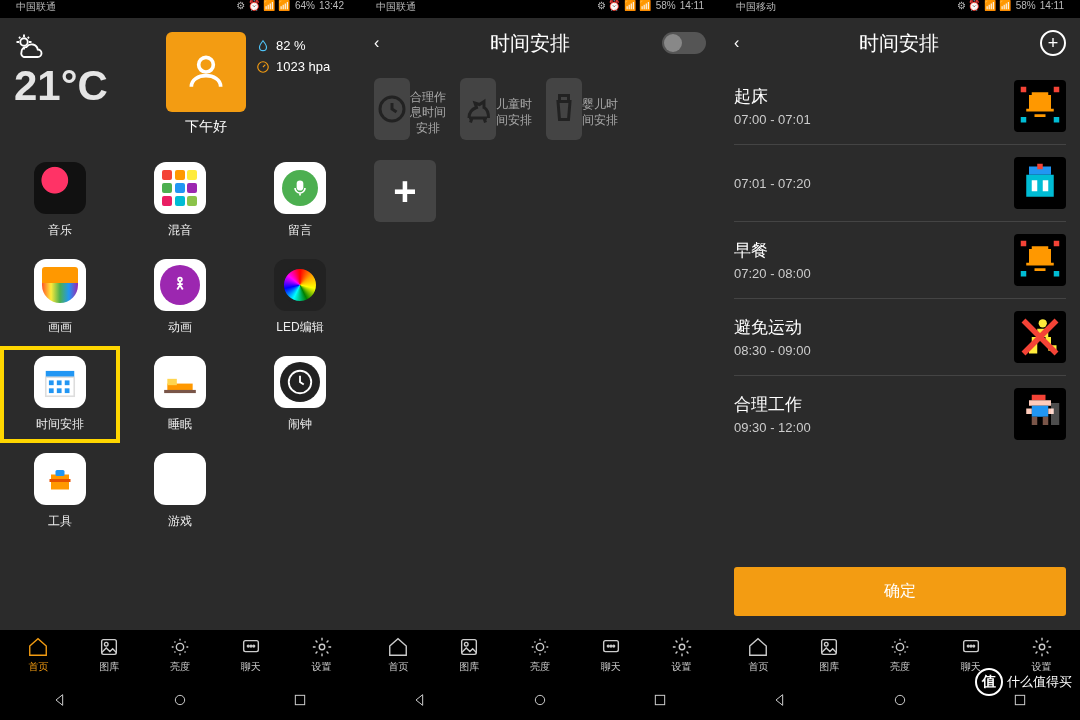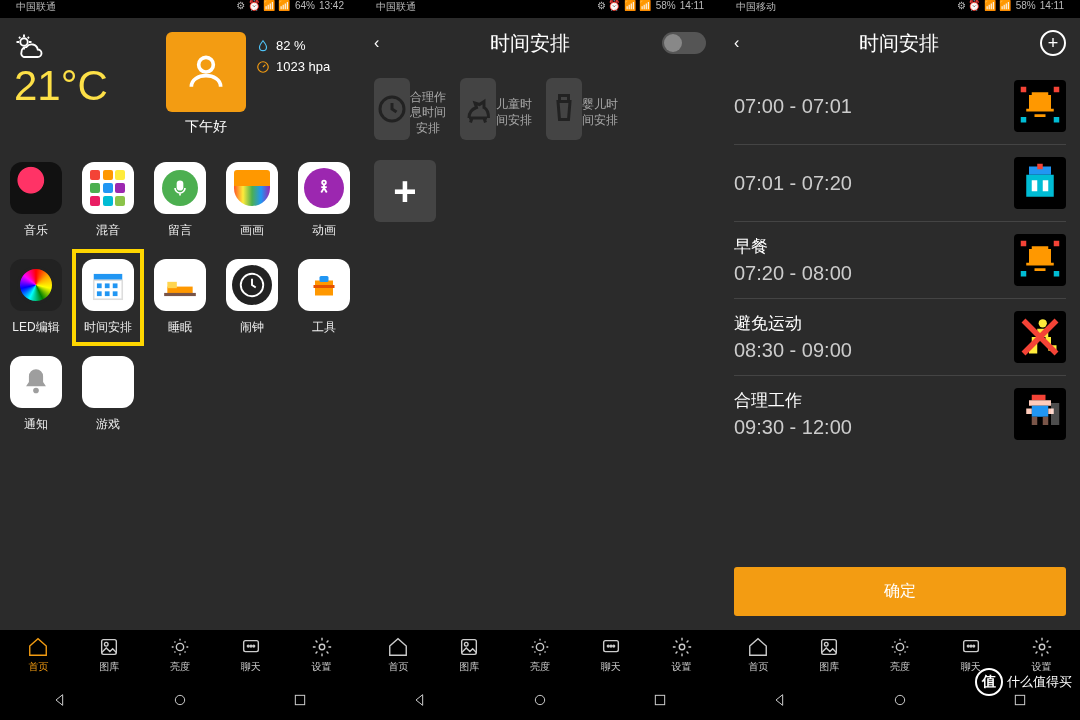--- a/index.html
+++ b/index.html
@@ -5,29 +5,29 @@
 *{margin:0;padding:0;box-sizing:border-box;font-family:sans-serif}
 body{background:#000;width:1080px;height:720px;overflow:hidden;display:flex}
 .pane{width:360px;height:720px;background:#2b2b2b;position:relative;display:flex;flex-direction:column}
 .status{height:18px;background:#000;color:#bbb;font-size:10px;display:flex;justify-content:space-between;align-items:flex-start;padding:0 16px}
 .status .l,.status .r{display:flex;gap:4px;align-items:center}
 .header{display:flex;padding:14px 14px 6px}
 .weather{flex:1}
 .wtop{display:flex;align-items:center;gap:6px}
 .sun{width:30px;height:30px;position:relative}
 .sun svg{width:100%;height:100%}
-.temp{font-size:42px;font-weight:400;color:#fde047}
+.temp{font-size:42px;font-weight:700;color:#e5e5e5}
 .avatar{width:80px;height:80px;background:#f39c12;border-radius:6px;display:flex;align-items:center;justify-content:center}
 .avatar svg{width:44px;height:44px;stroke:#fff;fill:none;stroke-width:2}
 .greet{text-align:center;color:#fff;font-size:14px;margin-top:6px}
 .stats{width:100px;padding-left:10px;color:#fff;font-size:13px}
 .stat{display:flex;align-items:center;gap:6px;margin:6px 0}
 .droplet{width:14px;height:14px}
 .gauge{width:14px;height:14px}
-.grid{display:grid;grid-template-columns:repeat(5,1fr);gap:0;padding:10px 0;flex:1;align-content:start}
+.grid{display:grid;grid-template-columns:repeat(3,1fr);gap:0;padding:10px 0;flex:1;align-content:start}
 .app{display:flex;flex-direction:column;align-items:center;padding:10px 4px;position:relative}
 .app.hl{outline:4px solid #ffd600;outline-offset:-4px}
 .ico{width:52px;height:52px;border-radius:12px;background:#fff;display:flex;align-items:center;justify-content:center;overflow:hidden}
 .lbl{color:#eee;font-size:12px;margin-top:8px;text-align:center}
 .bottom{background:#000;display:flex;justify-content:space-around;padding:6px 3px}
 .btab{display:flex;flex-direction:column;align-items:center;color:#ccc;font-size:10px;gap:2px}
 .btab.active{color:#f39c12}
 .btab svg{width:22px;height:22px;stroke:currentColor;fill:none;stroke-width:1.5}
 .nav{height:40px;background:#000;display:flex;justify-content:space-around;align-items:center}
 .nav svg{width:16px;height:16px;stroke:#ccc;fill:none;stroke-width:1.5}
@@ -41,21 +41,21 @@
 .titem{display:flex;flex-direction:row;align-items:center;width:72px}
 .tbox{width:62px;height:62px;background:#444;border-radius:6px;display:flex;align-items:center;justify-content:center}
 .tbox svg{width:36px;height:36px;stroke:#222;fill:none;stroke-width:2}
 .tlbl{color:#aaa;font-size:12px;text-align:center;margin-top:8px;line-height:1.3}
 .addbox{width:62px;height:62px;background:#444;border-radius:6px;margin:10px 14px;display:flex;align-items:center;justify-content:center;color:#fff;font-size:40px;font-weight:bold}
 .list{flex:1;padding:0 14px;overflow:hidden}
 .row{display:flex;align-items:center;padding:12px 0;border-bottom:1px solid #444}
 .row:last-child{border:none}
 .rinfo{flex:1}
 .rtitle{color:#fff;font-size:17px;margin-bottom:4px}
-.rtime{color:#ccc;font-size:20px}
+.rtime{color:#ccc;font-size:13px}
 .pixel{width:52px;height:52px;background:#000;border-radius:4px;display:flex;align-items:center;justify-content:center}
 .confirm{margin:14px;background:#f39c12;color:#fff;text-align:center;padding:14px;border-radius:3px;font-size:16px}
 .watermark{position:absolute;bottom:24px;right:8px;display:flex;align-items:center;gap:4px;color:#fff;font-size:13px;z-index:10}
 .wm-circle{width:28px;height:28px;background:#000;border:2px solid #fff;border-radius:50%;display:flex;align-items:center;justify-content:center;font-size:14px;font-weight:bold}
 
 .i-music{background:radial-gradient(circle at 40% 35%,#ff3366 0 28%,#111 30%);}
 .i-mix{display:grid;grid-template-columns:repeat(3,1fr);gap:2px;padding:8px;background:#fff}
 .i-mix span{width:10px;height:10px;border-radius:2px}
 .i-msg{background:#4caf50;border-radius:50%}
 .i-paint{background:linear-gradient(90deg,#ff5722,#ffeb3b,#4caf50,#2196f3,#9c27b0);border-radius:50%}
@@ -217,29 +217,20 @@
         <div class="ico i-tool">
           <svg width="36" height="36" viewBox="0 0 24 24">
             <rect x="6" y="9" width="12" height="10" fill="#ff9800"></rect>
             <rect x="9" y="6" width="6" height="4" fill="#2196f3" rx="1"></rect>
             <rect x="5" y="12" width="14" height="2" fill="#e65100"></rect>
           </svg>
         </div>
         <div class="lbl">工具</div>
       </div>
       <div class="app ">
-        <div class="ico i-bell">
-          <svg width="34" height="34" viewBox="0 0 24 24" fill="#9e9e9e">
-            <path d="M12 3a5 5 0 0 0-5 5v4l-2 3h14l-2-3V8a5 5 0 0 0-5-5z"></path>
-            <circle cx="12" cy="18" r="2"></circle>
-          </svg>
-        </div>
-        <div class="lbl">通知</div>
-      </div>
-      <div class="app ">
         <div class="ico i-game">
           <span style="background:#f44336"></span>
           <span style="background:#2196f3"></span>
           <span style="background:#4caf50"></span>
           <span style="background:#ff9800"></span>
         </div>
         <div class="lbl">游戏</div>
       </div>
     </div>
   <div class="bottom" id="tabs1">
@@ -404,20 +395,21 @@
       </div>
   </div>
   <div class="topbar">
     <span class="back">‹</span>
     <span class="title">时间安排</span>
     <span class="plus-btn">+</span>
   </div>
   <div class="list" id="list">
       <div class="row">
         <div class="rinfo">
+          <div class="rtitle">起床</div>
           <div class="rtime">07:00 - 07:01</div>
         </div>
         <div class="pixel">
           <svg width="44" height="44" viewBox="0 0 16 16">
             <rect width="16" height="16" fill="#000"></rect>
             <path d="M5 3h6v1H5zM4 4h8v5H4zM3 9h10v1H3zM6 11h4v1H6z" fill="#ff9800"></path>
             <rect x="1" y="1" width="2" height="2" fill="#f44336"></rect>
             <rect x="13" y="1" width="2" height="2" fill="#f44336"></rect>
             <rect x="1" y="12" width="2" height="2" fill="#00bcd4"></rect>
             <rect x="13" y="12" width="2" height="2" fill="#00bcd4"></rect>

